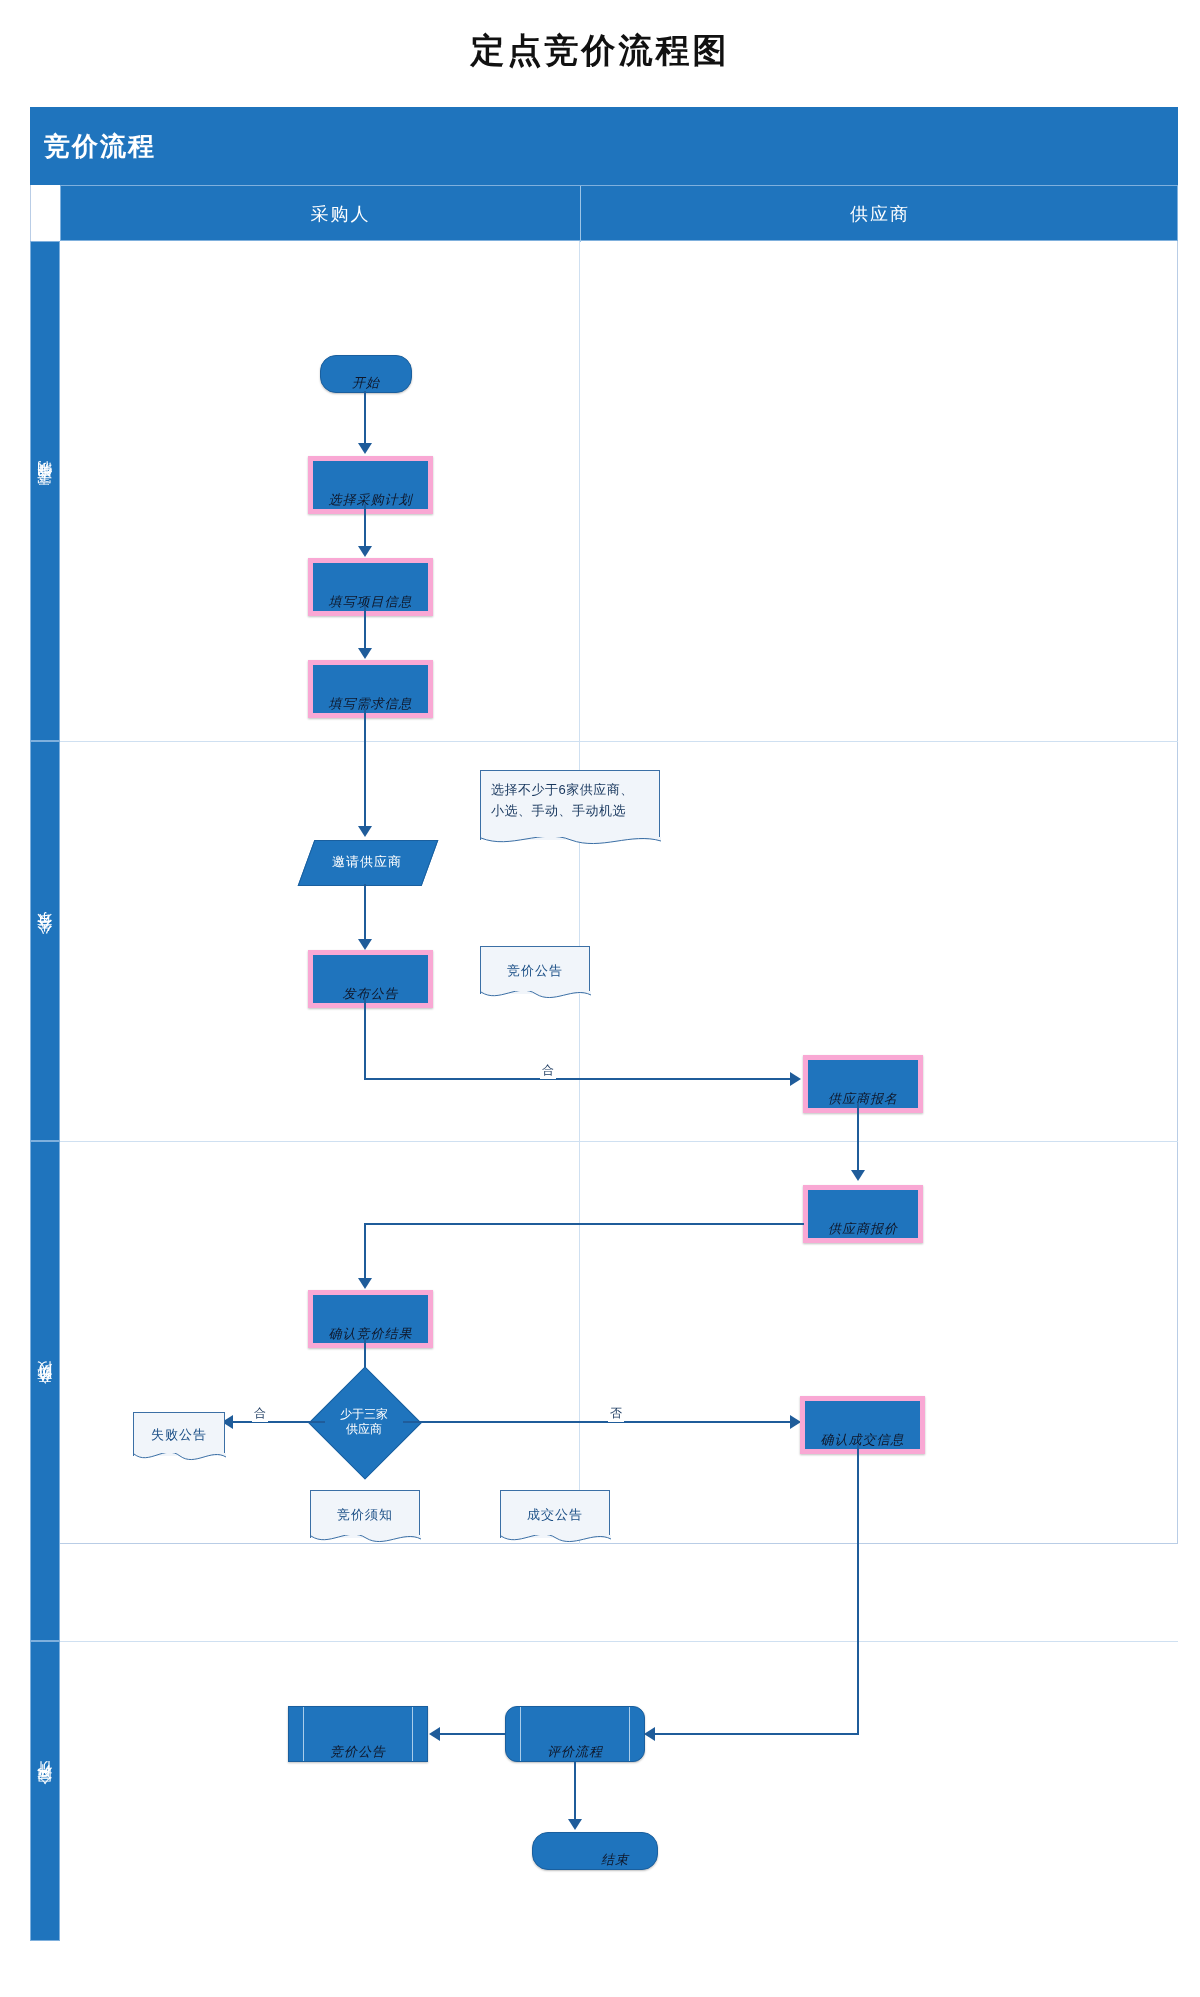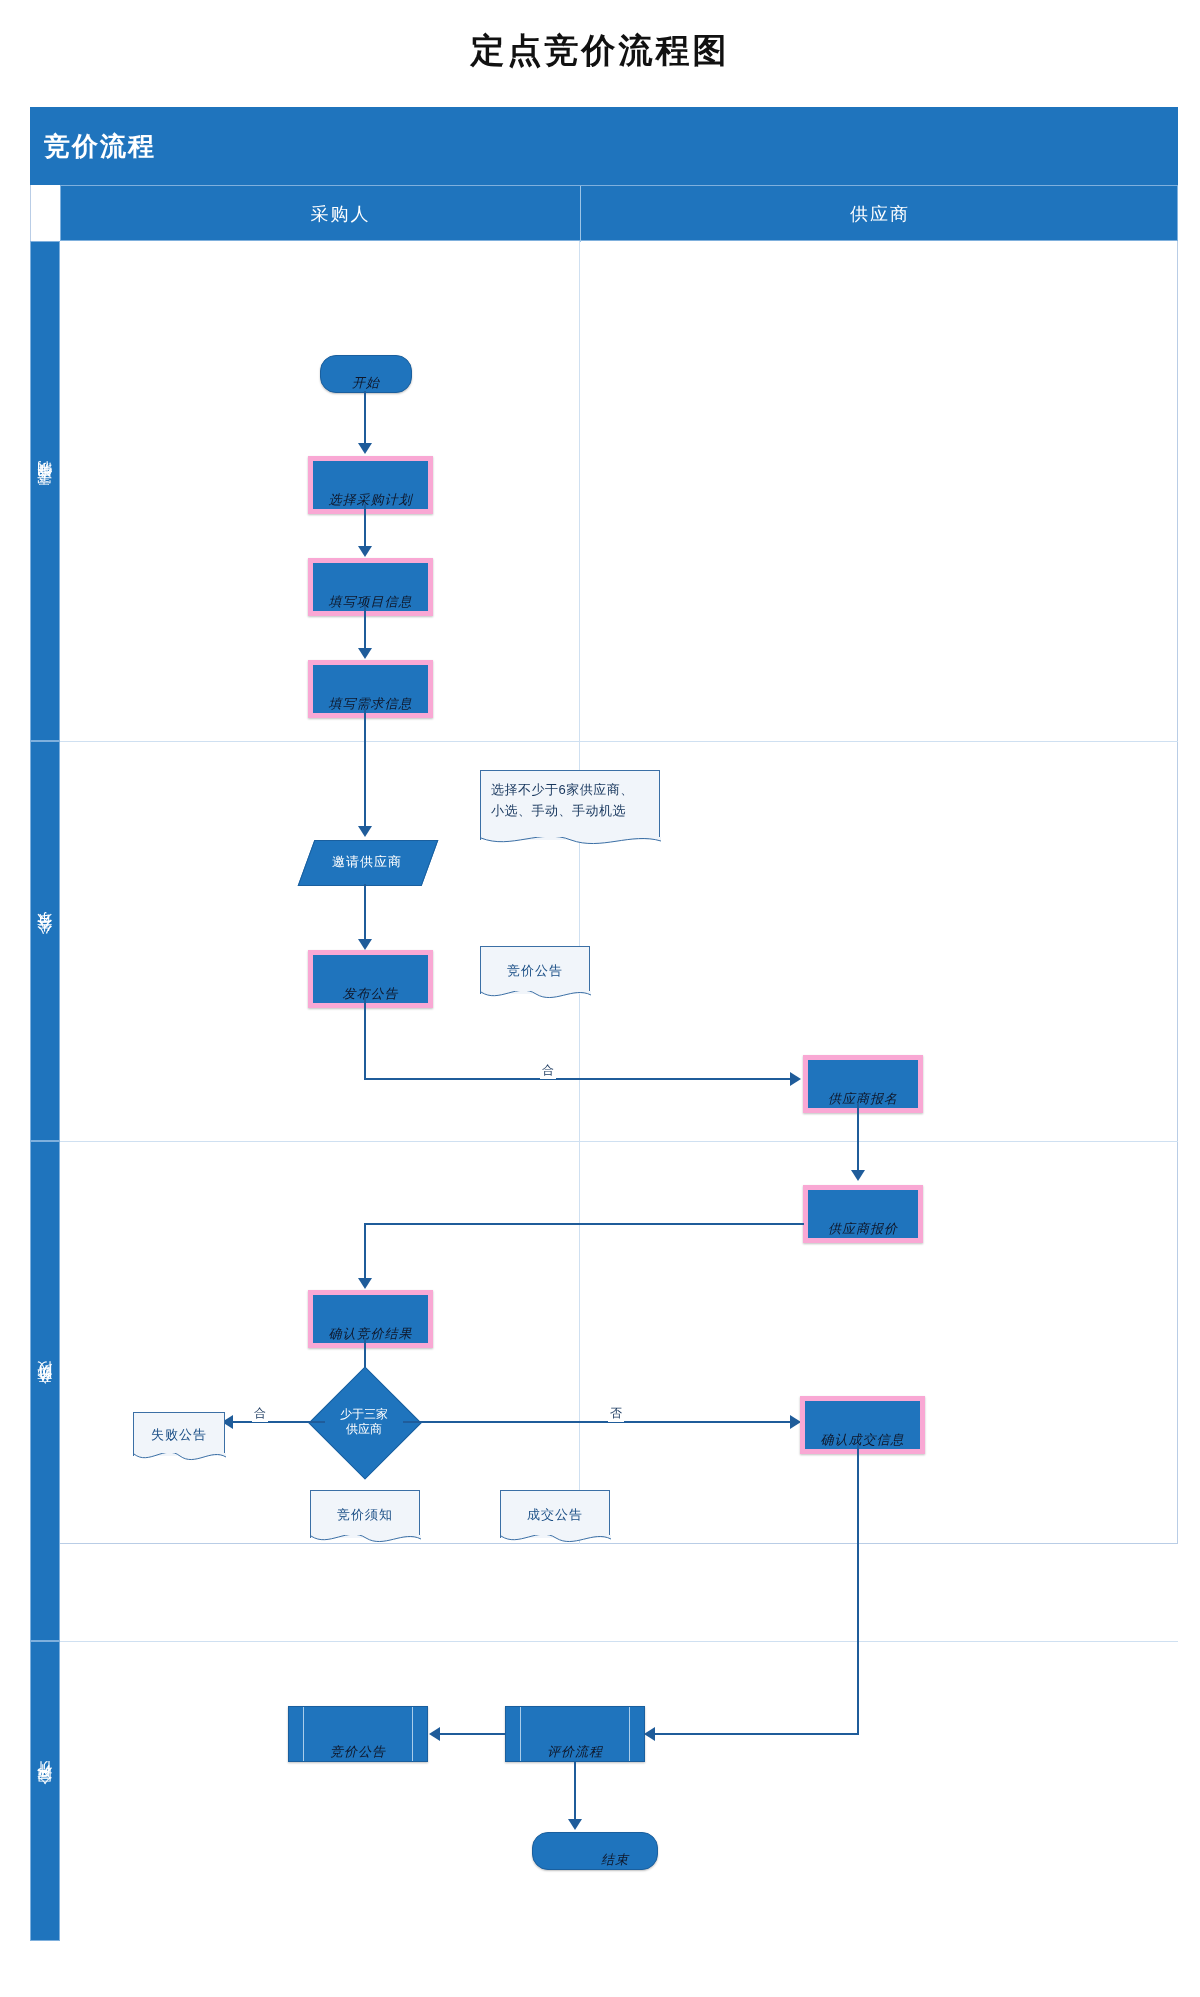--- a/index.html
+++ b/index.html
@@ -268,21 +268,21 @@
     <svg class="doc-wave" width="110" height="14" viewBox="0 0 110 14">
       <path d="M0 1 C18 13, 37 -9, 55 3 C73 14, 92 -5, 110 4 L110 0 L0 0 Z" fill="#f1f5fa" stroke="none"></path>
       <path d="M0 1 C18 13, 37 -9, 55 3 C73 14, 92 -5, 110 4" fill="none" stroke="#3b6fa5" stroke-width="1"></path>
     </svg>
   </div>
 
   <div class="ln lnv" style="left:857px;top:1444px;height:290px;"></div>
   <div class="ln lnh" style="left:650px;top:1733px;width:209px;"></div>
   <div class="arrow ar-left" style="left:644px;top:1727px;"></div>
 
-  <div class="node rect predef" style="left:505px;top:1706px;width:140px;height:56px;">
+  <div class="node rect predef" style="left:505px;top:1706px;width:140px;height:56px;border-radius:12px;">
     <span>评价流程</span>
   </div>
 
   <div class="ln lnh" style="left:435px;top:1733px;width:70px;"></div>
   <div class="arrow ar-left" style="left:429px;top:1727px;"></div>
 
   <div class="node rect predef" style="left:288px;top:1706px;width:140px;height:56px;">
     <span>竞价公告</span>
   </div>
 

